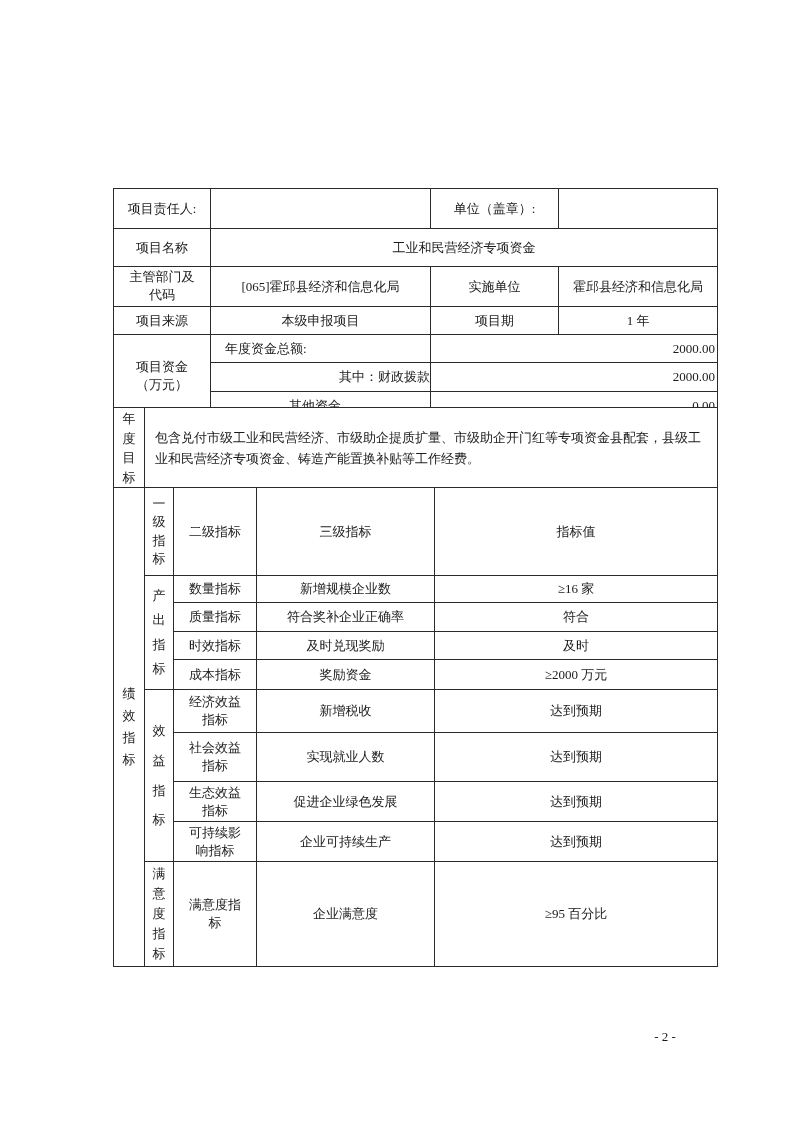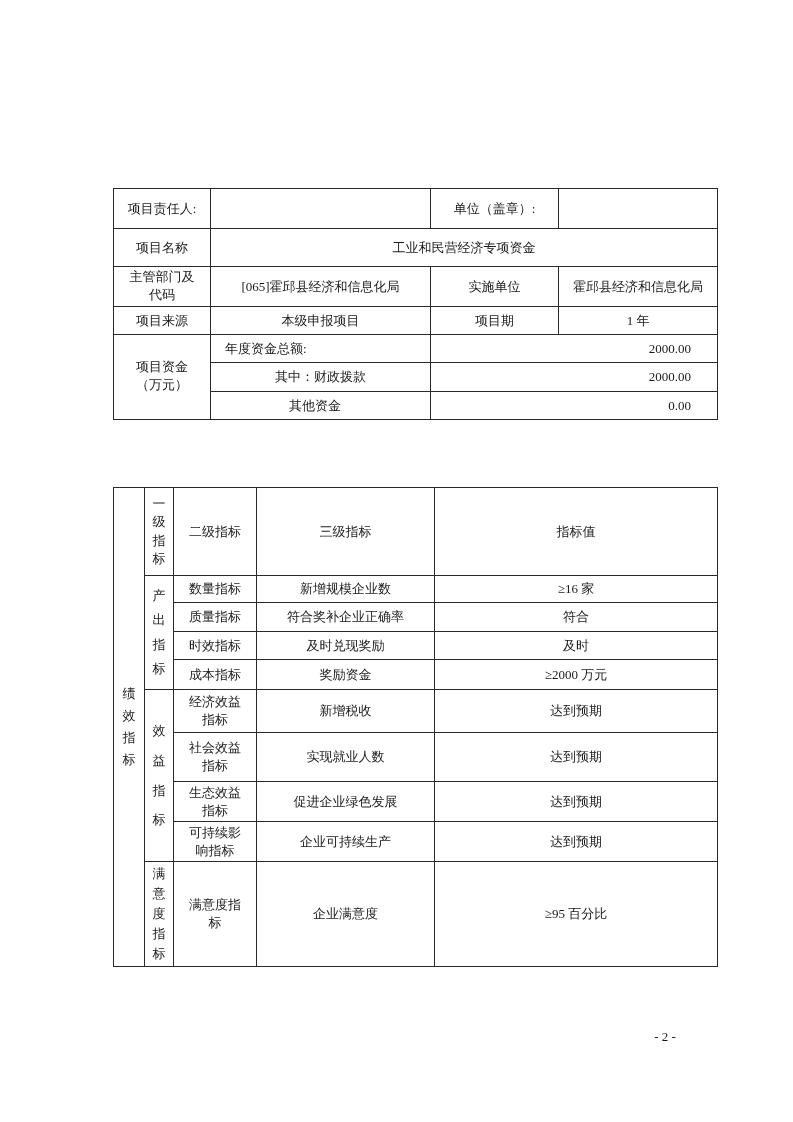--- a/index.html
+++ b/index.html
@@ -13,23 +13,23 @@
   .doc-subtitle{position:absolute;left:0;top:164px;width:793px;text-align:center;
     font-size:12px;letter-spacing:1px;}
   table{border-collapse:collapse;table-layout:fixed;position:absolute;background:#fff;}
   td{border:1px solid #2a2a2a;font-size:13px;vertical-align:middle;text-align:center;
      padding:0;overflow:hidden;}
   .t-info{left:113px;top:188px;width:604px;}
   .t-goal{left:113px;top:407px;width:604px;}
   .t-ind{left:113px;top:487px;width:604px;}
   .cell-left{text-align:left;}
   .fund-label-1{text-align:left;padding-left:14px;}
-  .fund-label-2{text-align:center;}
+  .fund-label-2{text-align:right;}
   .fund-label-3{text-align:left;padding-left:78px;}
-  .num{text-align:right;padding-right:26px;}
+  .num{text-align:right;padding-right:2px;}
   .vstack{width:1em;margin:0 auto;word-break:break-all;text-align:center;}
   .lh-goal{line-height:1.5;}
   .lh-perf{line-height:1.7;}
   .lh-l1{line-height:1.4;}
   .lh-out{line-height:1.85;}
   .lh-ben{line-height:2.3;}
   .lh-sat{line-height:1.55;}
   .goal-text{text-align:left;padding:0 10px;line-height:21px;}
   .l2cell{padding:0 11px;line-height:1.35;}
   .wrap2{line-height:1.35;font-family:Liberation Mono, monospace;}
@@ -87,20 +87,34 @@
       <td class="fund-label-2">其中：财政拨款</td>
       <td colspan="2" class="num">2000.00</td>
     </tr>
     <tr style="height:28px">
       <td class="fund-label-3">其他资金</td>
       <td colspan="2" class="num">0.00</td>
     </tr>
   </tbody>
     </table>
 
+  <table class="t-goal">
+    <colgroup>
+        <col style="width:31px">
+        <col style="width:573px">
+      </colgroup>
+    <tbody>
+        <tr style="height:81px">
+      <td>
+        <div class="vstack lh-goal">年度目标</div>
+      </td>
+      <td class="goal-text">包含兑付市级工业和民营经济、市级助企提质扩量、市级助企开门红等专项资金县配套，县级工业和民营经济专项资金、铸造产能置换补贴等工作经费。</td>
+    </tr>
+  </tbody>
+    </table>
 
   <table class="t-ind">
     <colgroup>
         <col style="width:31px">
         <col style="width:29px">
         <col style="width:83px">
         <col style="width:178px">
         <col style="width:283px">
       </colgroup>
     <tbody>

